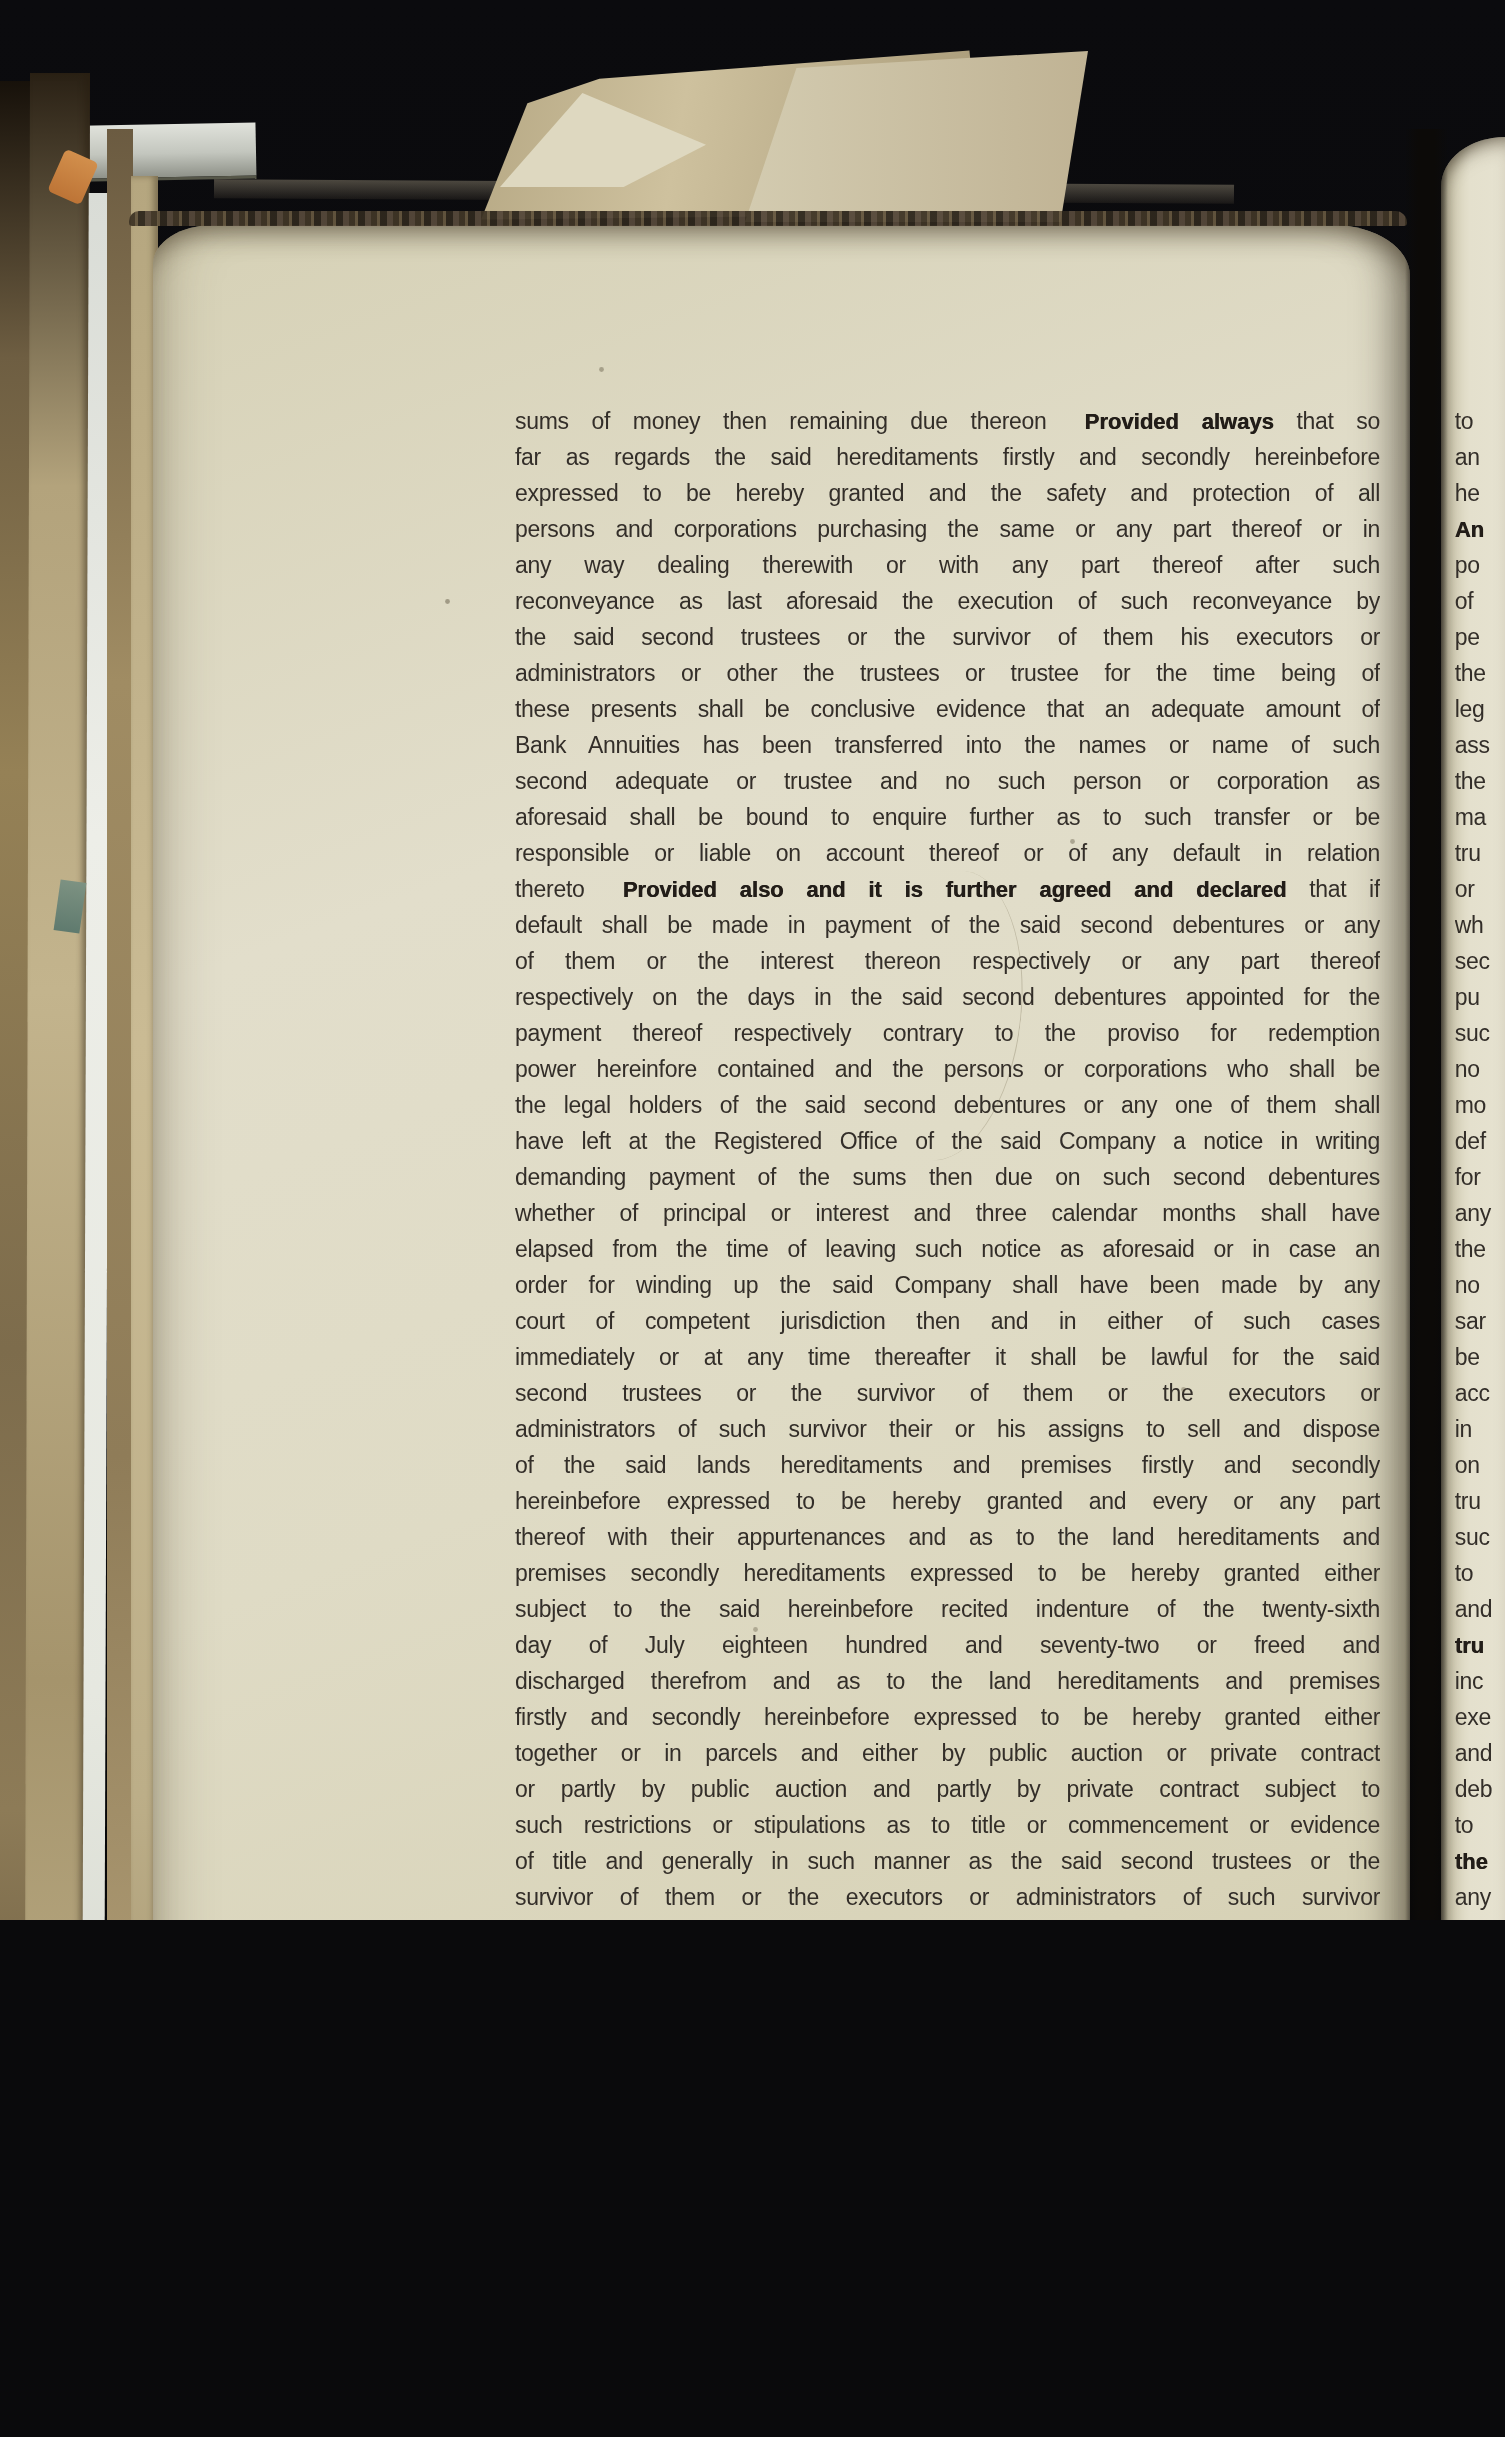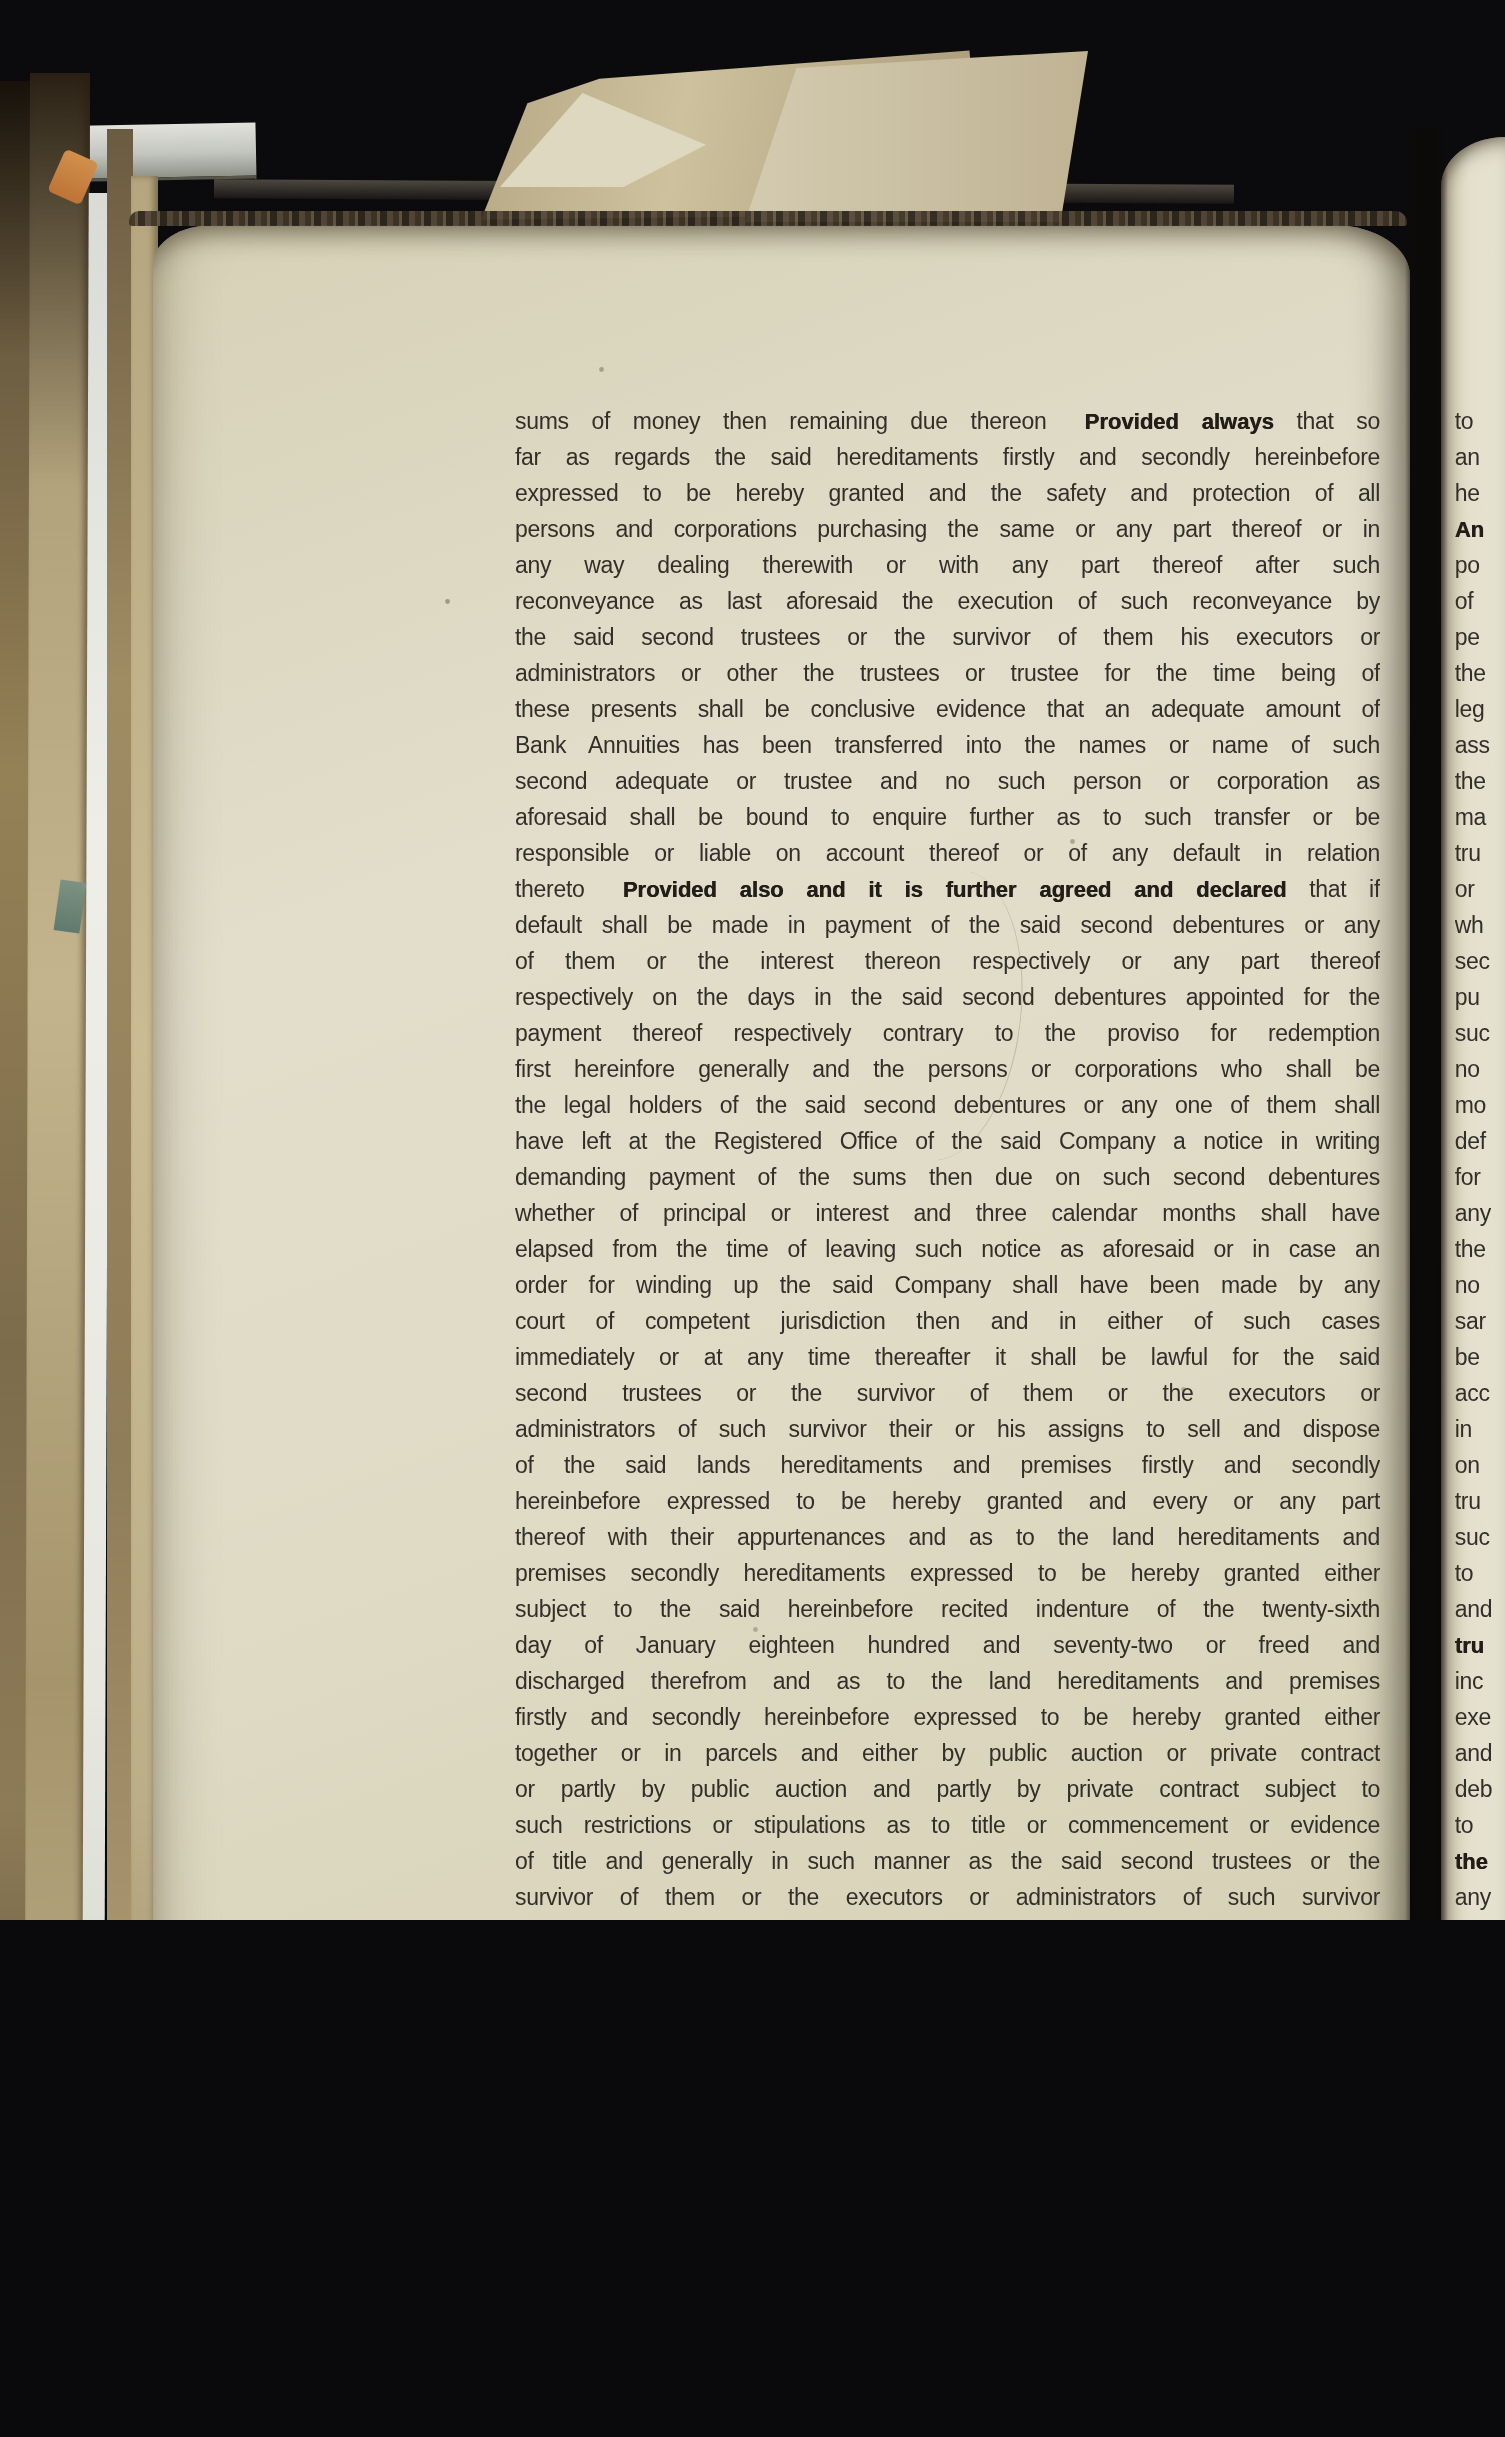--- a/index.html
+++ b/index.html
@@ -135,37 +135,37 @@
         <div class="tline"><span>these presents shall be conclusive evidence that an adequate amount of</span></div>
         <div class="tline"><span>Bank Annuities has been transferred into the names or name of such</span></div>
         <div class="tline"><span>second adequate or trustee and no such person or corporation as</span></div>
         <div class="tline"><span>aforesaid shall be bound to enquire further as to such transfer or be</span></div>
         <div class="tline"><span>responsible or liable on account thereof or of any default in relation</span></div>
         <div class="tline"><span>thereto </span><span class="gothic gap">Provided also and it is further agreed and declared</span><span> that if</span></div>
         <div class="tline"><span>default shall be made in payment of the said second debentures or any</span></div>
         <div class="tline"><span>of them or the interest thereon respectively or any part thereof</span></div>
         <div class="tline"><span>respectively on the days in the said second debentures appointed for the</span></div>
         <div class="tline"><span>payment thereof respectively contrary to the proviso for redemption</span></div>
-        <div class="tline"><span>first hereinfore generally and the persons or corporations who shall be</span></div>
+        <div class="tline"><span>power hereinfore contained and the persons or corporations who shall be</span></div>
         <div class="tline"><span>the legal holders of the said second debentures or any one of them shall</span></div>
         <div class="tline"><span>have left at the Registered Office of the said Company a notice in writing</span></div>
         <div class="tline"><span>demanding payment of the sums then due on such second debentures</span></div>
         <div class="tline"><span>whether of principal or interest and three calendar months shall have</span></div>
         <div class="tline"><span>elapsed from the time of leaving such notice as aforesaid or in case an</span></div>
         <div class="tline"><span>order for winding up the said Company shall have been made by any</span></div>
         <div class="tline"><span>court of competent jurisdiction then and in either of such cases</span></div>
         <div class="tline"><span>immediately or at any time thereafter it shall be lawful for the said</span></div>
         <div class="tline"><span>second trustees or the survivor of them or the executors or</span></div>
         <div class="tline"><span>administrators of such survivor their or his assigns to sell and dispose</span></div>
         <div class="tline"><span>of the said lands hereditaments and premises firstly and secondly</span></div>
         <div class="tline"><span>hereinbefore expressed to be hereby granted and every or any part</span></div>
         <div class="tline"><span>thereof with their appurtenances and as to the land hereditaments and</span></div>
         <div class="tline"><span>premises secondly hereditaments expressed to be hereby granted either</span></div>
         <div class="tline"><span>subject to the said hereinbefore recited indenture of the twenty-sixth</span></div>
-        <div class="tline"><span>day of January eighteen hundred and seventy-two or freed and</span></div>
+        <div class="tline"><span>day of July eighteen hundred and seventy-two or freed and</span></div>
         <div class="tline"><span>discharged therefrom and as to the land hereditaments and premises</span></div>
         <div class="tline"><span>firstly and secondly hereinbefore expressed to be hereby granted either</span></div>
         <div class="tline"><span>together or in parcels and either by public auction or private contract</span></div>
         <div class="tline"><span>or partly by public auction and partly by private contract subject to</span></div>
         <div class="tline"><span>such restrictions or stipulations as to title or commencement or evidence</span></div>
         <div class="tline"><span>of title and generally in such manner as the said second trustees or the</span></div>
         <div class="tline"><span>survivor of them or the executors or administrators of such survivor</span></div>
         <div class="tline"><span>their or his assigns shall think fit and with power to buy in and</span></div>
       </div>
     <div class="page-number">( 8 )</div>

